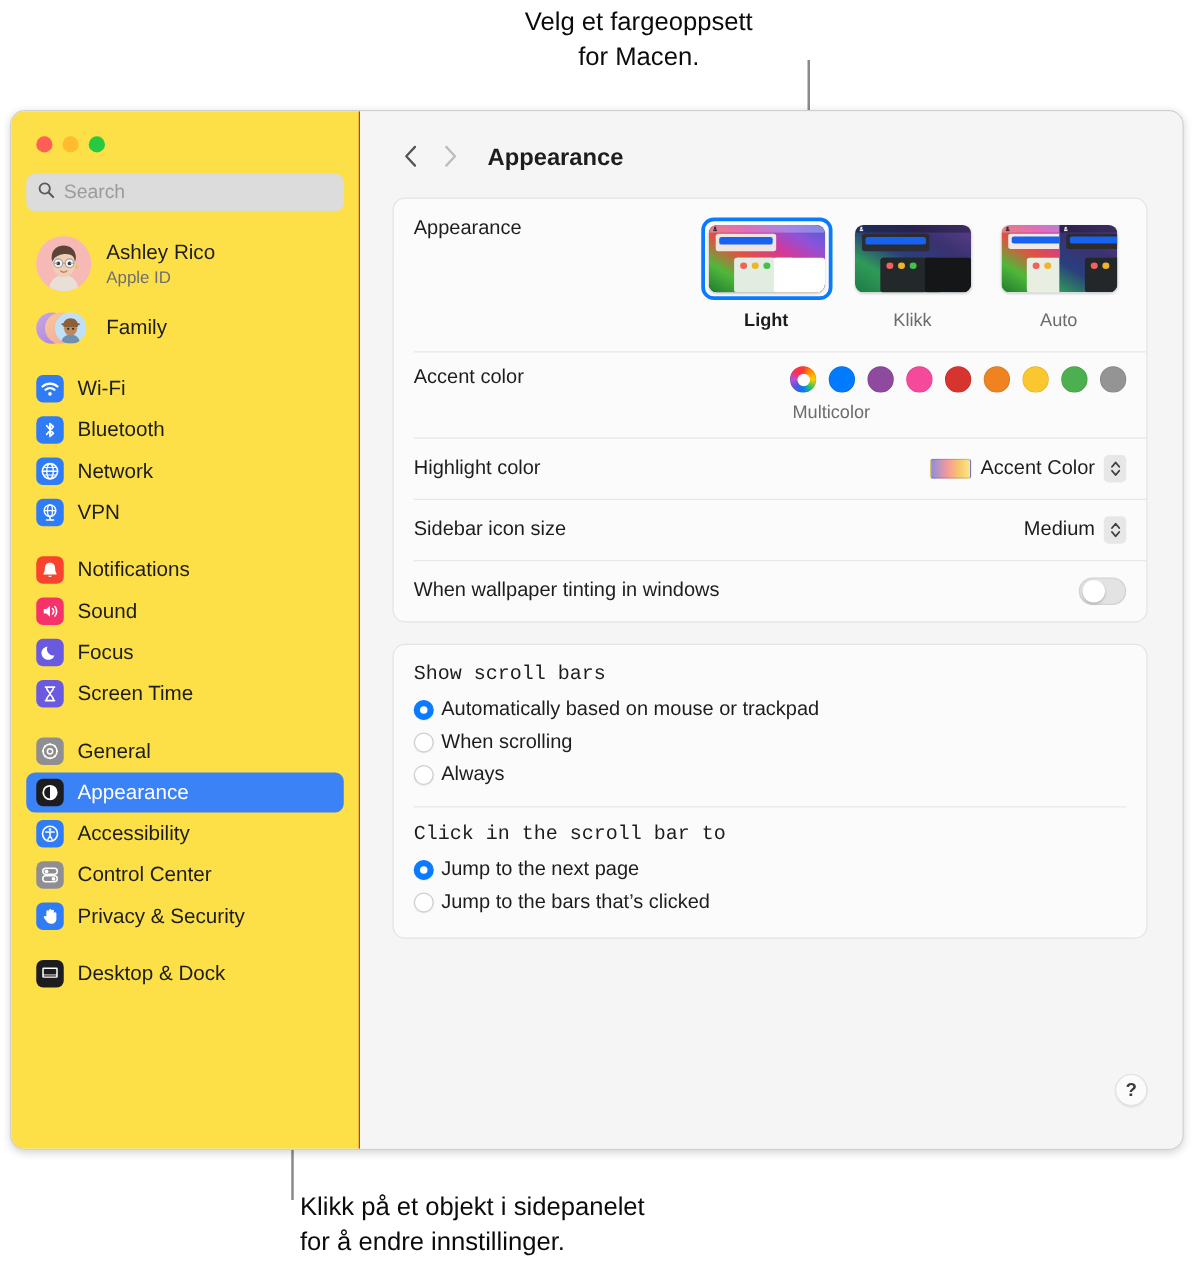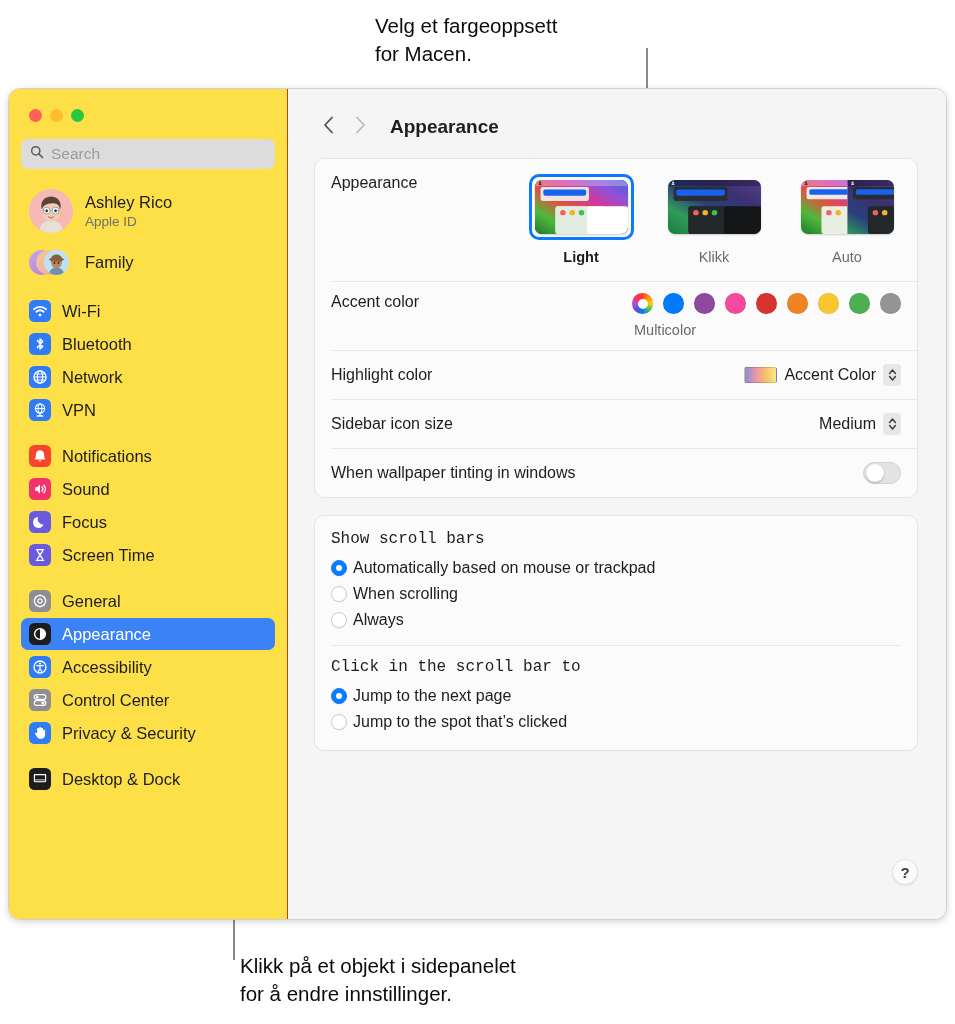--- a/index.html
+++ b/index.html
@@ -12,21 +12,21 @@
   #root { position: relative; width: 955px; height: 1024px; }
 
   
   .callout-text {
     position: absolute;
     font-size: 20.5px;
     color: #0b0b0b;
     line-height: 1.38;
     white-space: pre-line;
   }
-  #callout-top { top: 12px; left: 375px; width: 272px; text-align: left; }
+  #callout-top { top: 4px; left: 375px; width: 272px; text-align: center; }
   #callout-bottom { top: 952px; left: 240px; width: 420px; text-align: left; }
   .leader {
     position: absolute;
     width: 1.6px;
     background: #8a8a8a;
   }
   #leader-top { left: 646px; top: 48px; height: 131px; }
   #leader-bottom { left: 233px; top: 731px; height: 229px; }
 
   
@@ -146,21 +146,21 @@
   }
   .row + .row::before {
     content: ""; position: absolute; left: 16px; right: 0; top: 0;
     height: 1px; background: #e8e8e8;
   }
   .row-label { font-size: 16px; color: #1d1d1f; }
   .row-right { margin-left: auto; display: flex; align-items: center; gap: 8px; }
 
   
   .appearance-row { align-items: flex-start; padding-top: 15px; padding-bottom: 16px; }
-  .themes { margin-left: auto; display: flex; gap: 25px; }
+  .themes { margin-left: auto; display: flex; gap: 9px; }
   .theme { width: 108px; text-align: center; }
   .thumb-outer {
     width: 105px; height: 66px; margin: 0 auto;
     border-radius: 10px; padding: 3px;
     border: 3px solid transparent;
   }
   .theme.selected .thumb-outer { border-color: #0a7bff; }
   .thumb {
     width: 100%; height: 100%;
     border-radius: 7px; overflow: hidden; position: relative;
@@ -699,21 +699,21 @@
           <div class="radio-sep"></div>
 
           <div class="radio-title">Click in the scroll bar to</div>
           <div id="scrollclick-options">
               <div class="radio-item">
                 <span class="radio on"></span>
                 <span class="radio-label">Jump to the next page</span>
               </div>
               <div class="radio-item">
                 <span class="radio"></span>
-                <span class="radio-label">Jump to the spot that’s clicked</span>
+                <span class="radio-label">Jump to the bars that’s clicked</span>
               </div>
             </div>
         </div>
       </div>
 
       <div class="help-btn">?</div>
     </div>
   </div>
 </div>
 

